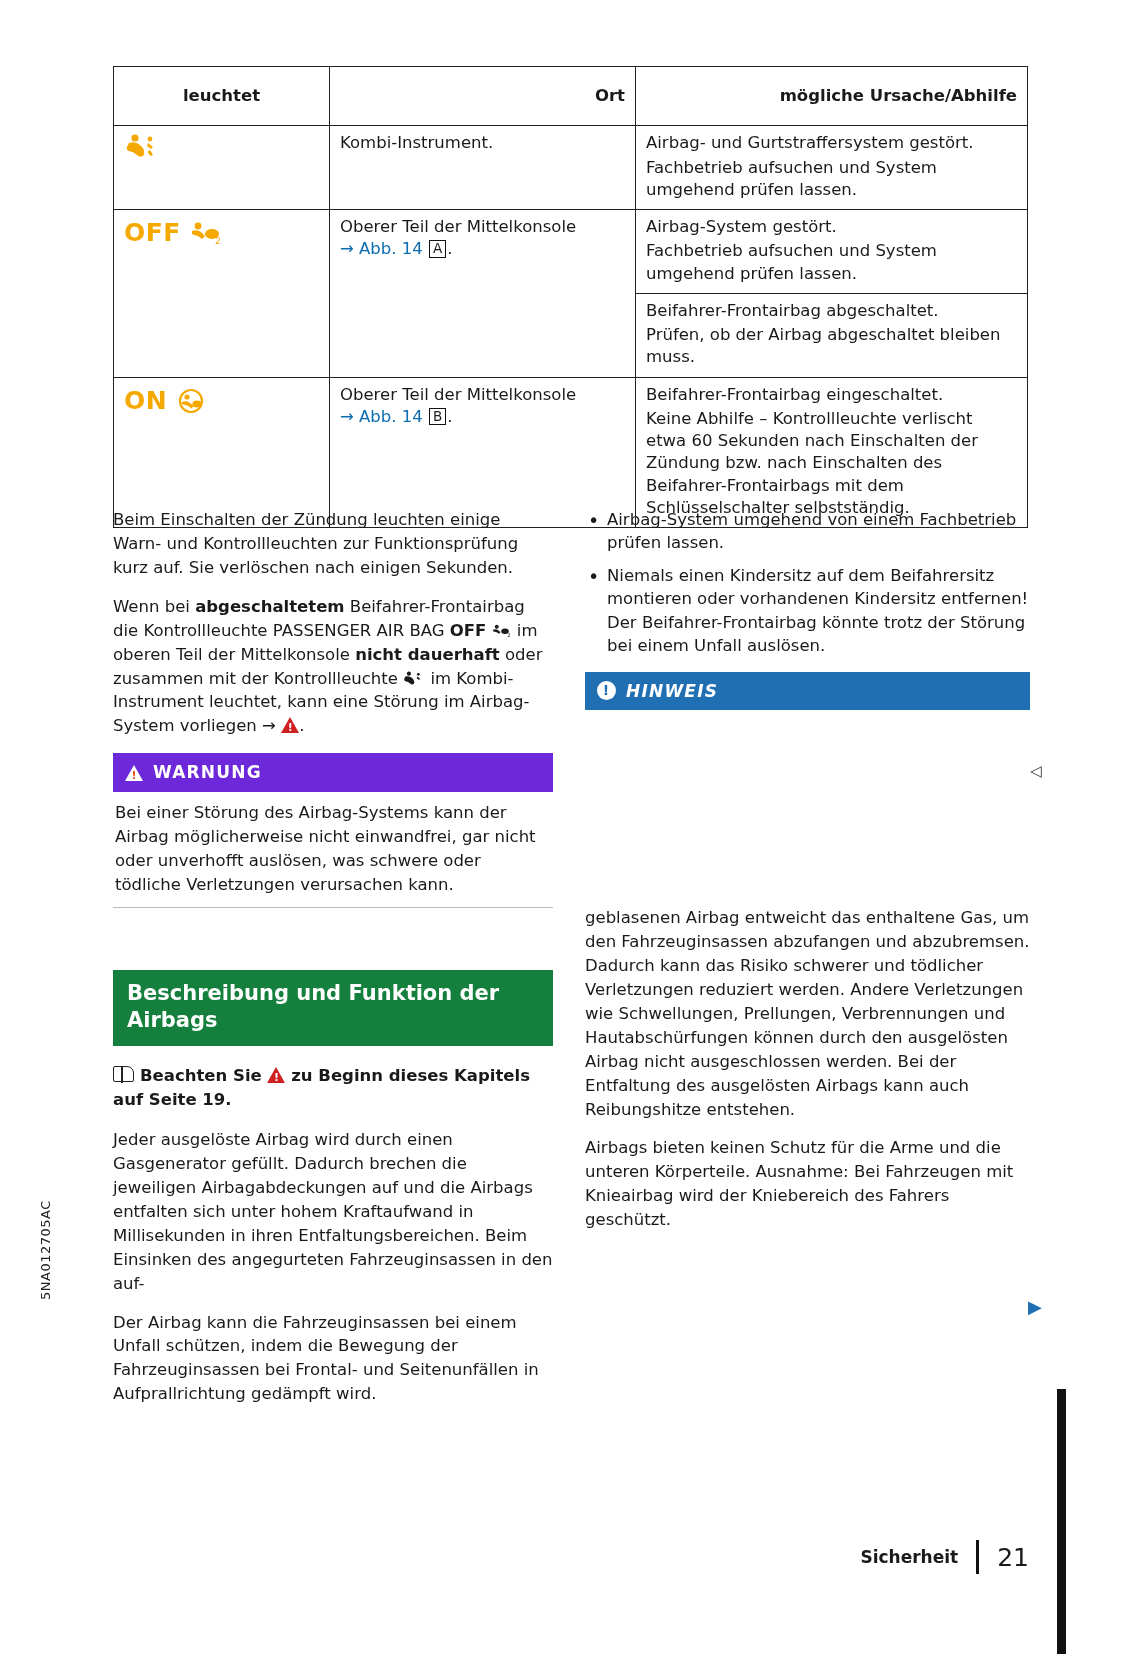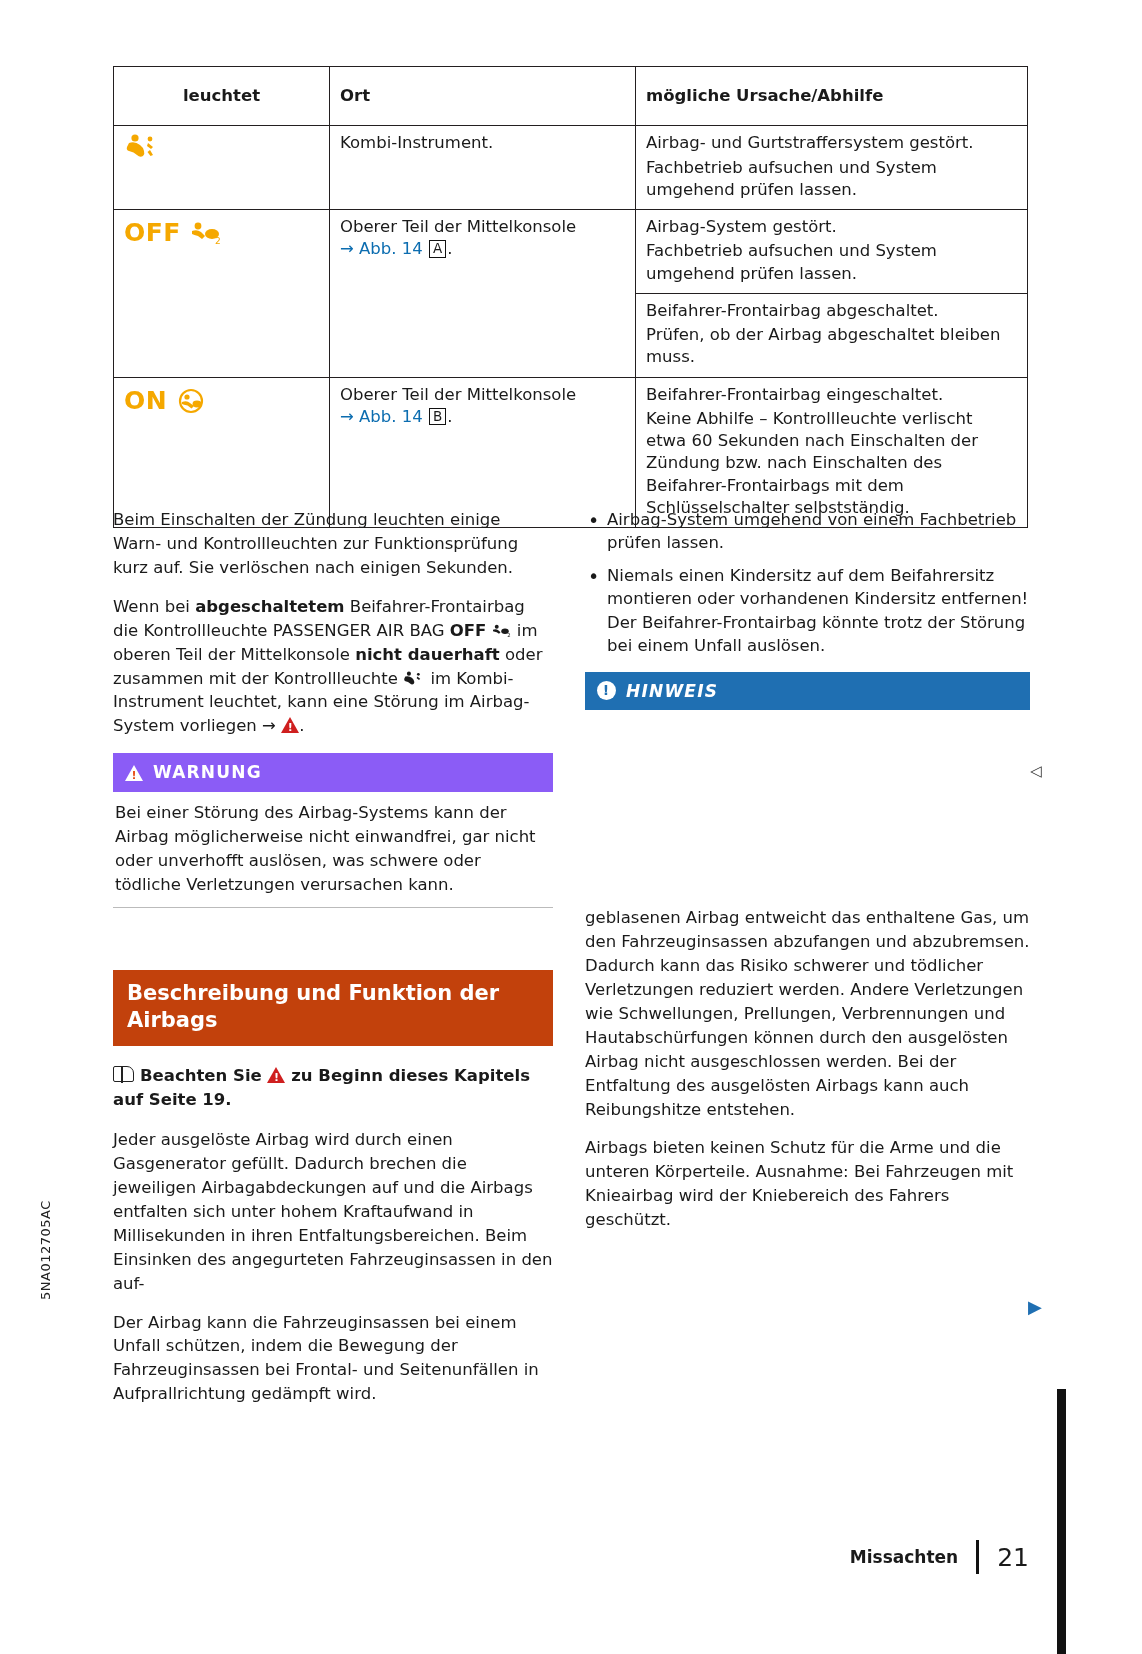--- a/index.html
+++ b/index.html
@@ -52,21 +52,21 @@
     padding: 6px 10px;
     vertical-align: top;
     text-align: left;
   }
   table.warn-table th {
     font-weight: bold;
     text-align: center;
     padding: 18px 10px;
     font-size: 16.5px;
   }
-  table.warn-table th.left-align { text-align: left; }
+  table.warn-table th.left-align { text-align: right; }
   td.icon-cell {
     text-align: center;
     vertical-align: middle;
     width: 195px;
   }
   td.ort-cell {
     width: 285px;
     vertical-align: middle;
   }
   .col-cause { }
@@ -134,21 +134,21 @@
     display: flex;
     align-items: center;
     gap: 10px;
     color: #fff;
     font-weight: bold;
     letter-spacing: 1.2px;
     font-size: 17px;
     padding: 7px 12px;
     margin-top: 6px;
   }
-  .banner.warn { background: #8b5cf6; }
+  .banner.warn { background: #6d28d9; }
   .banner.note { background: #1f6fb2; font-style: italic; }
   .banner-body {
     padding: 9px 2px 10px 2px;
     border-bottom: 1.5px solid #bbb;
     font-size: 16.5px;
     line-height: 1.45;
   }
   .tri-icon {
     display: inline-block;
     width: 0; height: 0;
@@ -192,21 +192,21 @@
     color: #1f6fb2;
     font-weight: bold;
     font-size: 14px;
     text-align: center;
     line-height: 19px;
     font-style: normal;
   }
 
   
   .section-head {
-    background: #c2410c;
+    background: #15803d;
     color: #fff;
     font-weight: bold;
     font-size: 21px;
     line-height: 1.3;
     padding: 10px 14px 12px 14px;
     margin-bottom: 18px;
   }
   .note-ref {
     font-weight: bold;
     font-size: 16.5px;
@@ -420,19 +420,19 @@
     <div style="height:196px"></div>
 
     <p>geblasenen Airbag entweicht das enthaltene Gas, um den Fahrzeuginsassen abzufangen und abzubremsen. Dadurch kann das Risiko schwerer und tödlicher Verletzungen reduziert werden. Andere Verletzungen wie Schwellungen, Prellungen, Verbrennungen und Hautabschürfungen können durch den ausgelösten Airbag nicht ausgeschlossen werden. Bei der Entfaltung des ausgelösten Airbags kann auch Reibungshitze entstehen.</p>
     <p>Airbags bieten keinen Schutz für die Arme und die unteren Körperteile. Ausnahme: Bei Fahrzeugen mit Knieairbag wird der Kniebereich des Fahrers geschützt.</p>
   </div>
 
   <div class="arrow-left-mark">◁</div>
   <div class="arrow-right-mark">▶</div>
 
   <div class="footer">
-    <span class="chapter">Missachten</span>
+    <span class="chapter">Sicherheit</span>
     <span class="divider"></span>
     <span class="pageno">21</span>
   </div>
   <div class="edge-bar"></div>
 
 </div>
 
 </body></html>

